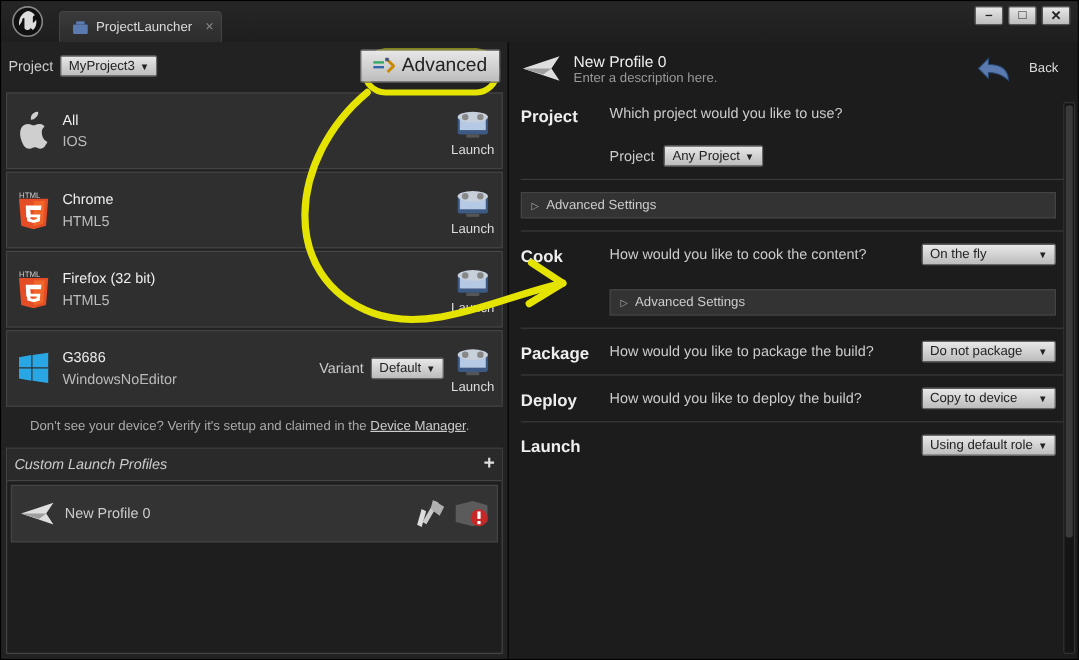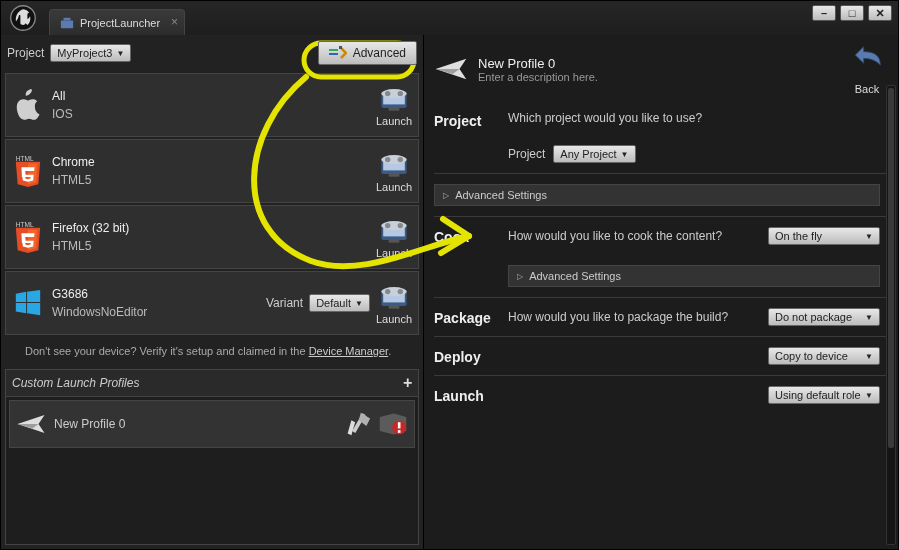--- a/index.html
+++ b/index.html
@@ -17,21 +17,21 @@
   .winbtn { width: 24px; height: 16px; background: linear-gradient(#e8e8e8,#bcbcbc); border: 1px solid #555; border-radius: 2px; display: flex; align-items: center; justify-content: center; font-size: 11px; font-weight: bold; color: #222; cursor: pointer; }
 
   .body { display: flex; height: calc(100% - 34px); }
 
   
   .left { width: 423px; background: #222; border-right: 1px solid #000; padding: 4px; display: flex; flex-direction: column; gap: 4px; }
   .left-top { display: flex; align-items: center; gap: 6px; padding: 2px 2px 4px 2px; }
   .lbl { color: #ccc; font-size: 12px; }
   .dropdown { background: linear-gradient(#e8e8e8,#bcbcbc); color: #222; border: 1px solid #666; border-radius: 2px; padding: 2px 6px; font-size: 11px; display: inline-flex; align-items: center; gap: 4px; cursor: pointer; }
   .dropdown .caret { font-size: 8px; }
-  .adv-btn { margin-left: auto; background: linear-gradient(#e8e8e8,#bcbcbc); color: #222; border: 1px solid #666; border-radius: 2px; padding: 4px 10px; display: flex; align-items: center; gap: 6px; cursor: pointer; font-size: 12px; position: relative; z-index: 3; justify-content: space-between; }
+  .adv-btn { margin-left: auto; background: linear-gradient(#e8e8e8,#bcbcbc); color: #222; border: 1px solid #666; border-radius: 2px; padding: 4px 10px; display: flex; align-items: center; gap: 6px; cursor: pointer; font-size: 16px; position: relative; z-index: 3; justify-content: space-between; }
 
   .device-list { display: flex; flex-direction: column; gap: 2px; }
   .device-row { background: #2f2f2f; border: 1px solid #444; display: flex; align-items: center; padding: 6px 6px; gap: 8px; min-height: 64px; position: relative; }
   .plat-icon { width: 32px; height: 32px; flex-shrink: 0; display: flex; align-items: center; justify-content: center; }
   .device-text { display: flex; flex-direction: column; gap: 4px; }
   .device-title { color: #eee; font-size: 12px; }
   .device-sub { color: #bbb; font-size: 12px; }
   .device-right { margin-left: auto; display: flex; align-items: center; gap: 6px; }
   .launch-group { display: flex; flex-direction: column; align-items: center; gap: 1px; }
   .launch-icon { width: 36px; height: 30px; }
@@ -49,21 +49,21 @@
   
   .right { flex: 1; background: #1c1c1c; padding: 8px 8px 8px 10px; display: flex; flex-direction: column; gap: 0; overflow-y: hidden; position: relative; }
   .right-scroll { position: absolute; right: 2px; top: 50px; bottom: 4px; width: 10px; background: #151515; border: 1px solid #333; border-radius: 2px; }
   .right-scroll-thumb { position: absolute; left: 1px; right: 1px; top: 2px; height: 360px; background: #3a3a3a; border-radius: 2px; }
 
   .profile-hdr { display: flex; align-items: center; gap: 10px; padding-bottom: 6px; }
   .profile-hdr .avatar { width: 34px; height: 28px; }
   .profile-hdr-text { display: flex; flex-direction: column; }
   .profile-name { color: #eee; font-size: 13px; }
   .profile-desc { color: #999; font-size: 11px; }
-  .back-group { margin-left: auto; display: flex; flex-direction: column; align-items: center; cursor: pointer; padding-right: 8px; gap: 16px; }
+  .back-group { margin-left: auto; display: flex; flex-direction: row; align-items: center; cursor: pointer; padding-right: 8px; gap: 16px; }
   .back-label { font-size: 11px; color: #ddd; }
 
   .section { display: flex; border-top: 1px solid #3a3a3a; padding: 10px 10px 10px 0; gap: 6px; }
   .section.first { border-top: none; }
   .sec-label { width: 68px; font-size: 14px; font-weight: bold; color: #eee; padding-top: 2px; flex-shrink: 0; }
   .sec-body { flex: 1; display: flex; flex-direction: column; gap: 20px; }
   .question { color: #ccc; font-size: 12px; }
   .row-ctrl { display: flex; align-items: center; gap: 8px; }
   .adv-settings { background: #333; border: 1px solid #444; padding: 4px 8px; font-size: 11px; color: #ccc; display: flex; align-items: center; gap: 6px; cursor: pointer; }
   .tri { font-size: 8px; color: #aaa; }
@@ -343,20 +343,21 @@
               <span class="caret">▼</span>
             </span>
           </div>
         </div>
       </div>
 
       <div class="section">
         <div class="sec-label">Deploy</div>
         <div class="sec-body">
           <div class="row-ctrl">
+            <span class="question">How would you like to deploy the build?</span>
             <span class="dropdown dd-wide sec-right-dd">
               <span>Copy to device</span>
               <span class="caret">▼</span>
             </span>
           </div>
         </div>
       </div>
 
       <div class="section" style="padding-bottom:4px;">
         <div class="sec-label">Launch</div>

